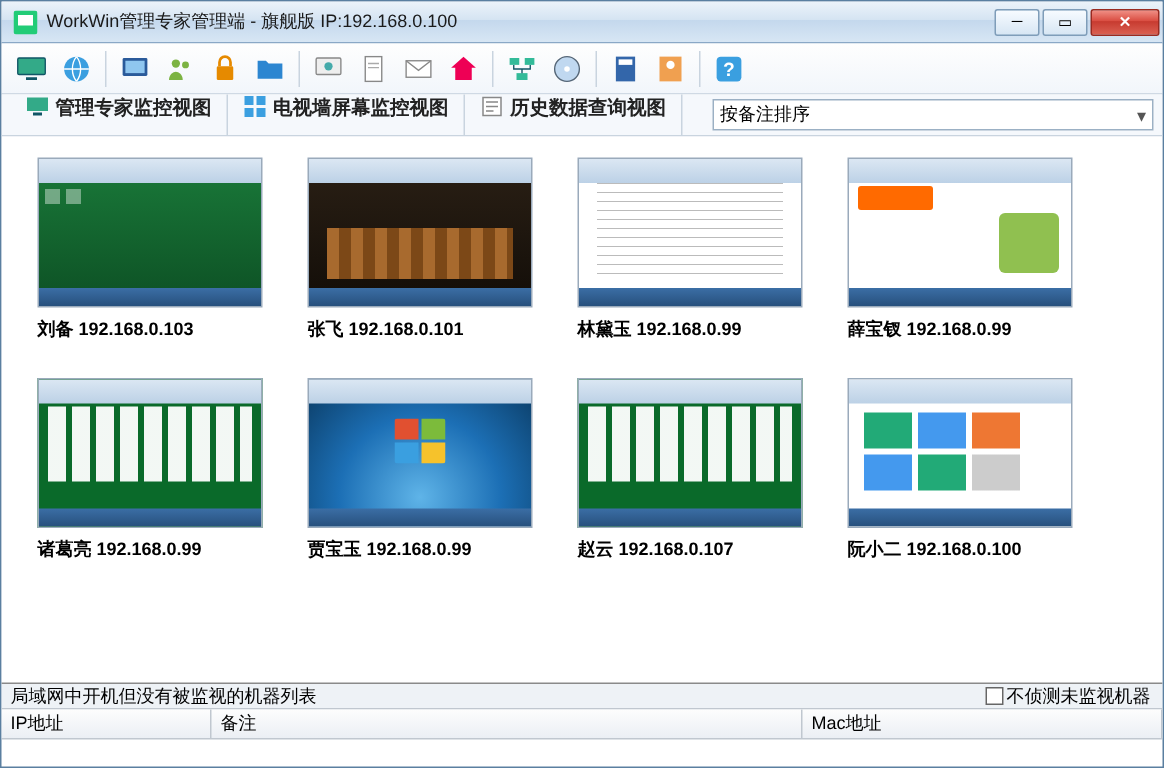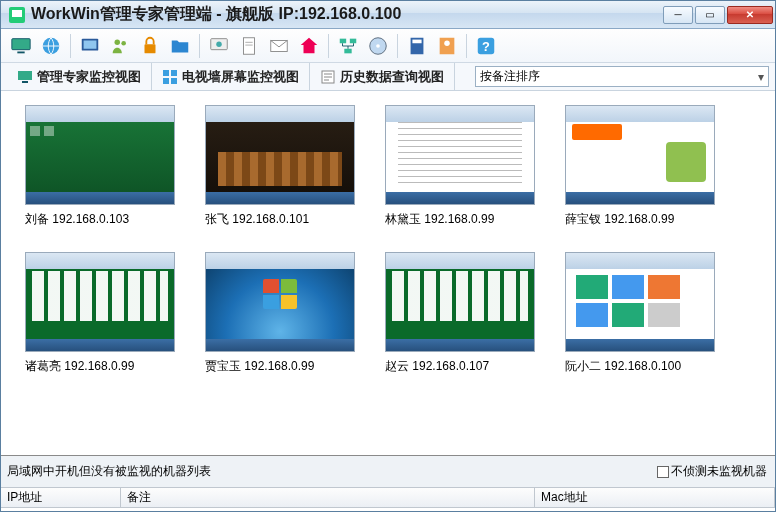--- a/index.html
+++ b/index.html
@@ -15,21 +15,21 @@
   
   .title-bar {
     height: 28px;
     background: linear-gradient(to bottom, #ecf3fa 0%, #d5e4f2 45%, #c4d8ed 46%, #d7e6f4 100%);
     display: flex;
     align-items: center;
     padding: 0 2px 0 8px;
     border-bottom: 1px solid #8aa8c6;
   }
   .title-bar .icon { width: 16px; height: 16px; margin-right: 6px; }
-  .title-text { flex: 1; color: #1a1a1a; font-size: 16px; font-weight: bold; }
+  .title-text { flex: 1; color: #1a1a1a; font-size: 12px; }
   .win-btns { display: flex; gap: 2px; }
   .win-btn {
     width: 30px; height: 18px; border: 1px solid #7f9db9;
     border-radius: 2px; display: flex; align-items: center; justify-content: center;
     font-family: Arial; font-size: 10px;
     background: linear-gradient(to bottom, #f7fbff, #d7e6f4);
     cursor: default;
   }
   .win-btn.close {
     width: 46px;
@@ -56,21 +56,21 @@
   
   .tabs-row {
     height: 28px;
     background: #f5f8fc;
     border-bottom: 1px solid #c9d4df;
     display: flex;
     align-items: stretch;
     padding-left: 6px;
   }
   .tab, .tab-last {
-    display: flex; align-items: center; gap: 4px;
+    display: flex; align-items: flex-start; gap: 4px;
     padding: 0 10px;
     border-right: 1px solid #c9d4df;
     font-size: 13px;
     font-weight: bold;
     color: #222;
   }
   .tab svg, .tab-last svg { width: 16px; height: 16px; }
   .sort-dd {
     flex: 1;
     margin: 3px 6px 3px 20px;
@@ -83,20 +83,21 @@
   }
   .sort-dd::after {
     content: "▾"; position: absolute; right: 4px; color: #555;
   }
   
   .grid-area {
     height: 364px;
     background: #fff;
     padding: 14px 12px 6px 24px;
     overflow-y: auto;
+    font-weight: bold;
   }
   .grid-row {
     display: flex;
     gap: 30px;
     margin-bottom: 24px;
   }
   .thumb {
     width: 150px;
   }
   .thumb-img {
@@ -183,21 +184,21 @@
       linear-gradient(#e73,#e73) 72px 0/32px 24px no-repeat,
       linear-gradient(#49e,#49e) 0 28px/32px 24px no-repeat,
       linear-gradient(#2a7,#2a7) 36px 28px/32px 24px no-repeat,
       linear-gradient(#ccc,#ccc) 72px 28px/32px 24px no-repeat;
   }
   
   .bottom-panel {
     border-top: 1px solid #8a8a8a;
   }
   .bottom-head {
-    height: 32px;
+    height: 17px;
     display: flex; align-items: center;
     background: #eef2f6;
     border-bottom: 1px solid #c0c7cf;
     font-size: 12px;
   }
   .bottom-head .lbl { padding: 0 6px; flex: 1; }
   .chk-box {
     display: flex; align-items: center; gap: 2px; padding-right: 8px;
   }
   .chk {
@@ -425,17 +426,17 @@
 
 <div class="bottom-panel">
   <div class="bottom-head">
     <div class="lbl">局域网中开机但没有被监视的机器列表</div>
     <div class="chk-box">
       <div class="chk"></div>
       <span>不侦测未监视机器</span>
     </div>
   </div>
   <div class="col-headers">
-    <div class="col-h" style="width:120px">IP地址</div>
+    <div class="col-h" style="width:140px">IP地址</div>
     <div class="col-h" style="flex:1">备注</div>
     <div class="col-h" style="width:240px">Mac地址</div>
   </div>
 </div>
 
 </body></html>

